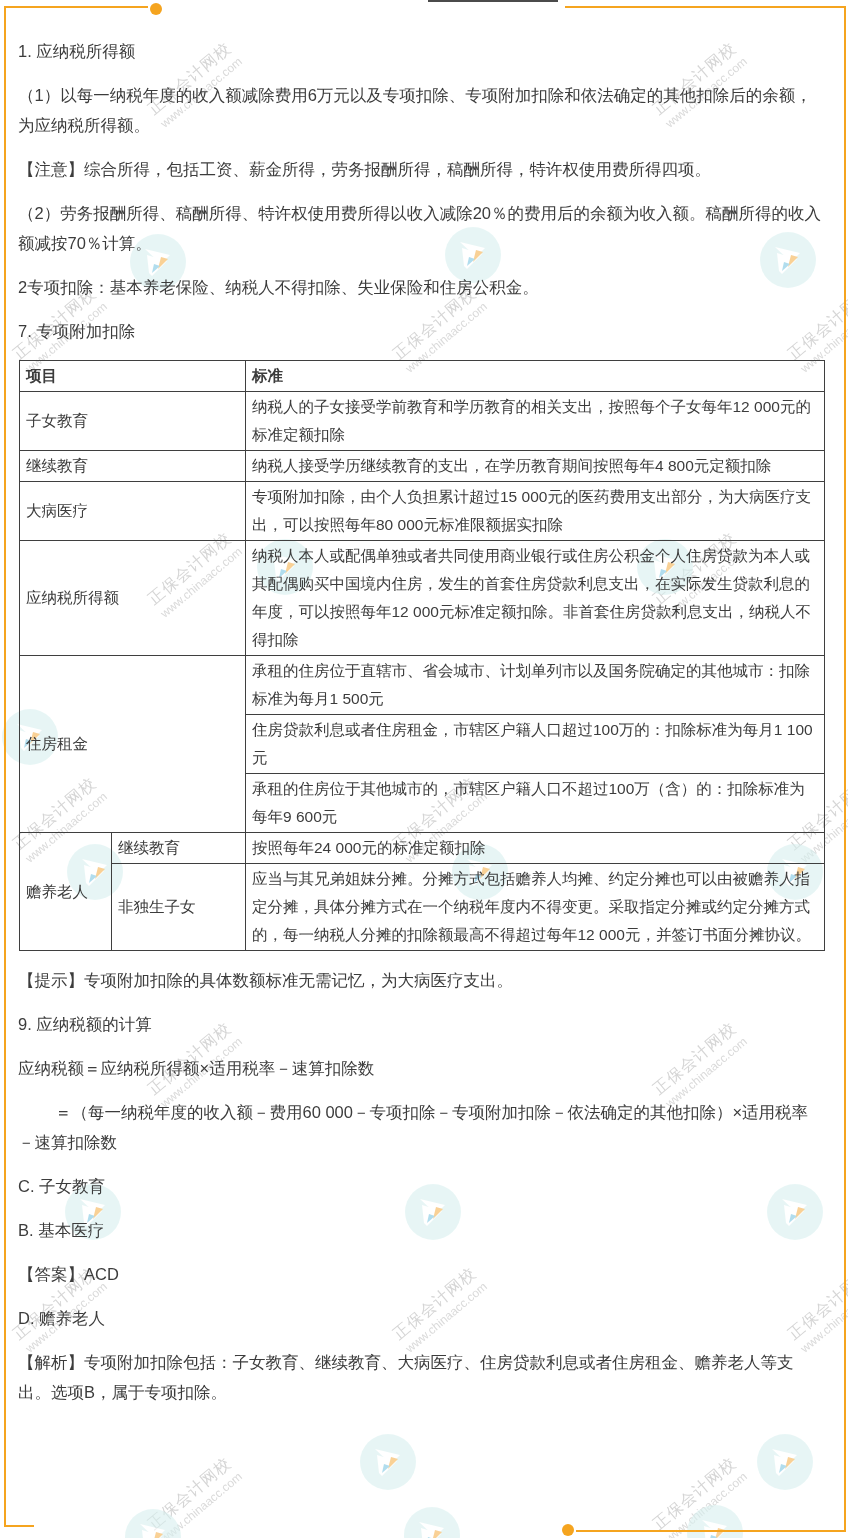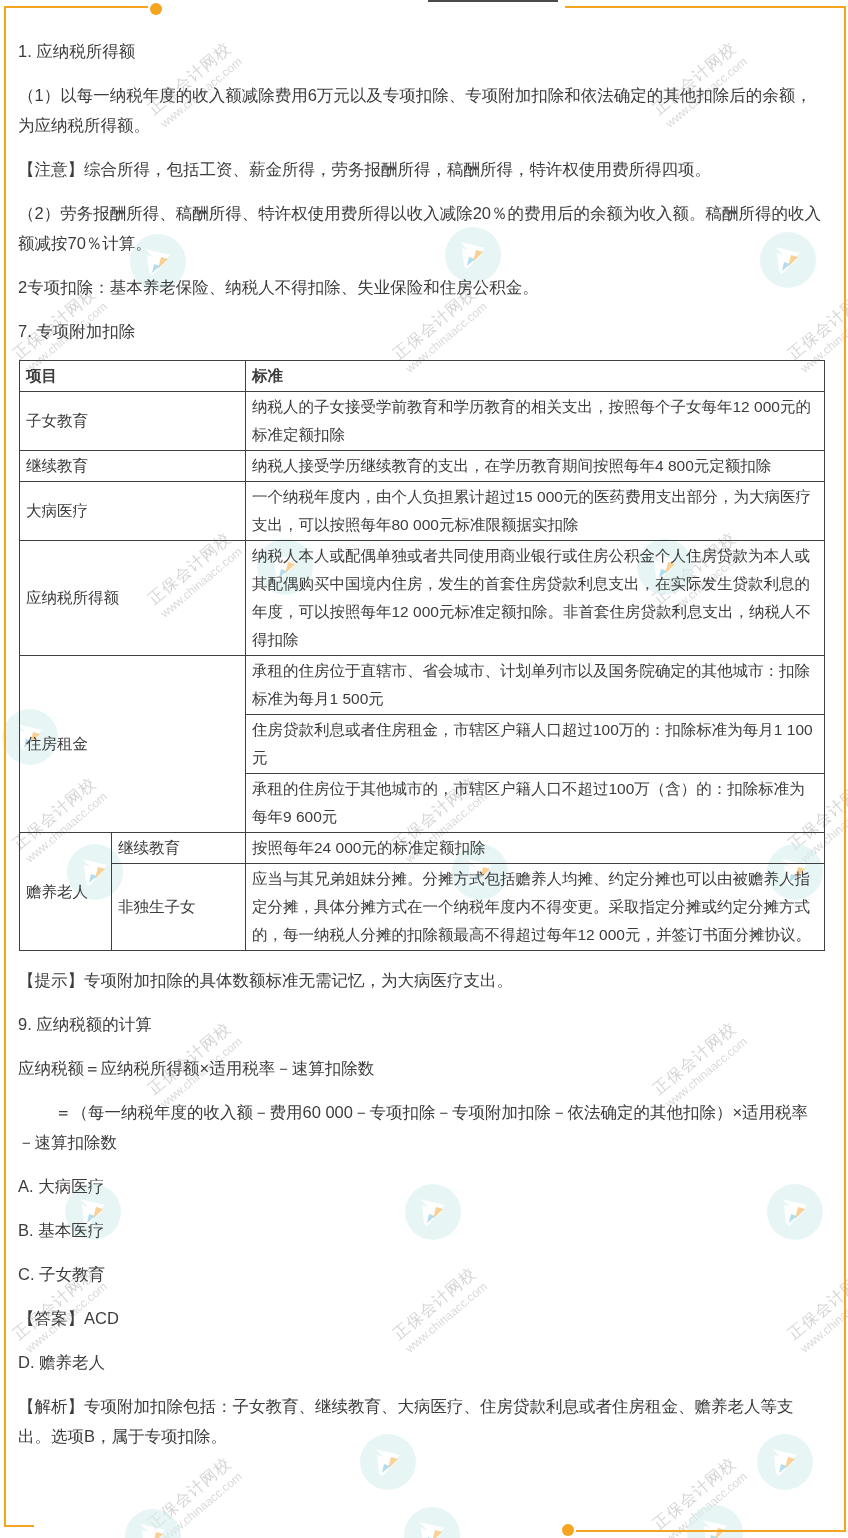--- a/index.html
+++ b/index.html
@@ -267,21 +267,21 @@
       <tr>
         <td colspan="2">子女教育</td>
         <td>纳税人的子女接受学前教育和学历教育的相关支出，按照每个子女每年12 000元的标准定额扣除</td>
       </tr>
       <tr>
         <td colspan="2">继续教育</td>
         <td>纳税人接受学历继续教育的支出，在学历教育期间按照每年4 800元定额扣除</td>
       </tr>
       <tr>
         <td colspan="2">大病医疗</td>
-        <td>一个纳税年度内，由个人负担累计超过15 000元的医药费用支出部分，为大病医疗支出，可以按照每年80 000元标准限额据实扣除</td>
+        <td>专项附加扣除，由个人负担累计超过15 000元的医药费用支出部分，为大病医疗支出，可以按照每年80 000元标准限额据实扣除</td>
       </tr>
       <tr>
         <td colspan="2">应纳税所得额</td>
         <td>纳税人本人或配偶单独或者共同使用商业银行或住房公积金个人住房贷款为本人或其配偶购买中国境内住房，发生的首套住房贷款利息支出，在实际发生贷款利息的年度，可以按照每年12 000元标准定额扣除。非首套住房贷款利息支出，纳税人不得扣除</td>
       </tr>
       <tr>
         <td colspan="2" rowspan="3">住房租金</td>
         <td>承租的住房位于直辖市、省会城市、计划单列市以及国务院确定的其他城市：扣除标准为每月1 500元</td>
       </tr>
       <tr>
@@ -299,19 +299,18 @@
         <td>非独生子女</td>
         <td>应当与其兄弟姐妹分摊。分摊方式包括赡养人均摊、约定分摊也可以由被赡养人指定分摊，具体分摊方式在一个纳税年度内不得变更。采取指定分摊或约定分摊方式的，每一纳税人分摊的扣除额最高不得超过每年12 000元，并签订书面分摊协议。</td>
       </tr>
     </tbody>
   </table>
 
   <p class="para">【提示】专项附加扣除的具体数额标准无需记忆，为大病医疗支出。</p>
   <p class="para">9. 应纳税额的计算</p>
   <p class="para">应纳税额＝应纳税所得额×适用税率－速算扣除数</p>
   <p class="para indent">＝（每一纳税年度的收入额－费用60 000－专项扣除－专项附加扣除－依法确定的其他扣除）×适用税率－速算扣除数</p>
-  <p class="para">A. 大病医疗</p>
+  <p class="para">C. 子女教育</p>
   <p class="para">B. 基本医疗</p>
-  <p class="para">C. 子女教育</p>
   <p class="para">【答案】ACD</p>
   <p class="para">D. 赡养老人</p>
   <p class="para">【解析】专项附加扣除包括：子女教育、继续教育、大病医疗、住房贷款利息或者住房租金、赡养老人等支出。选项B，属于专项扣除。</p>
 </div>
 
 </body></html>

